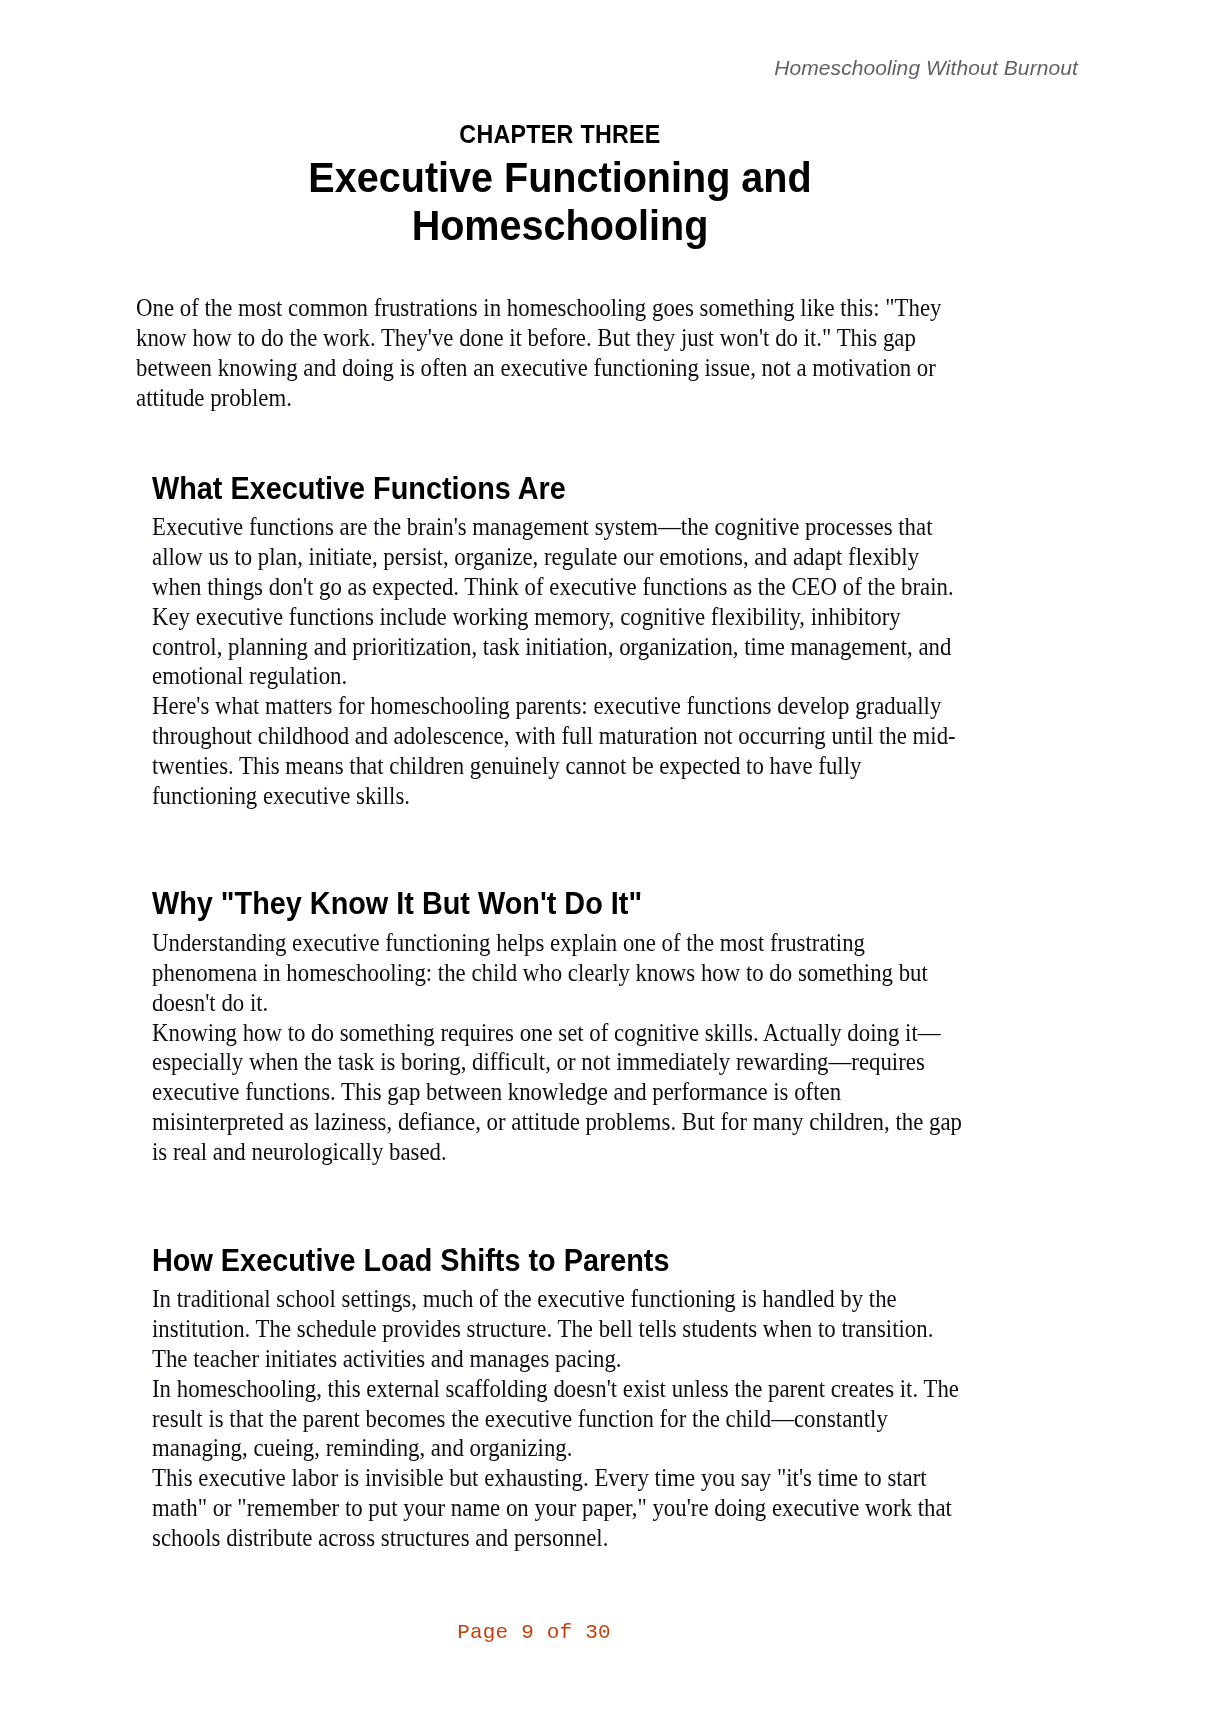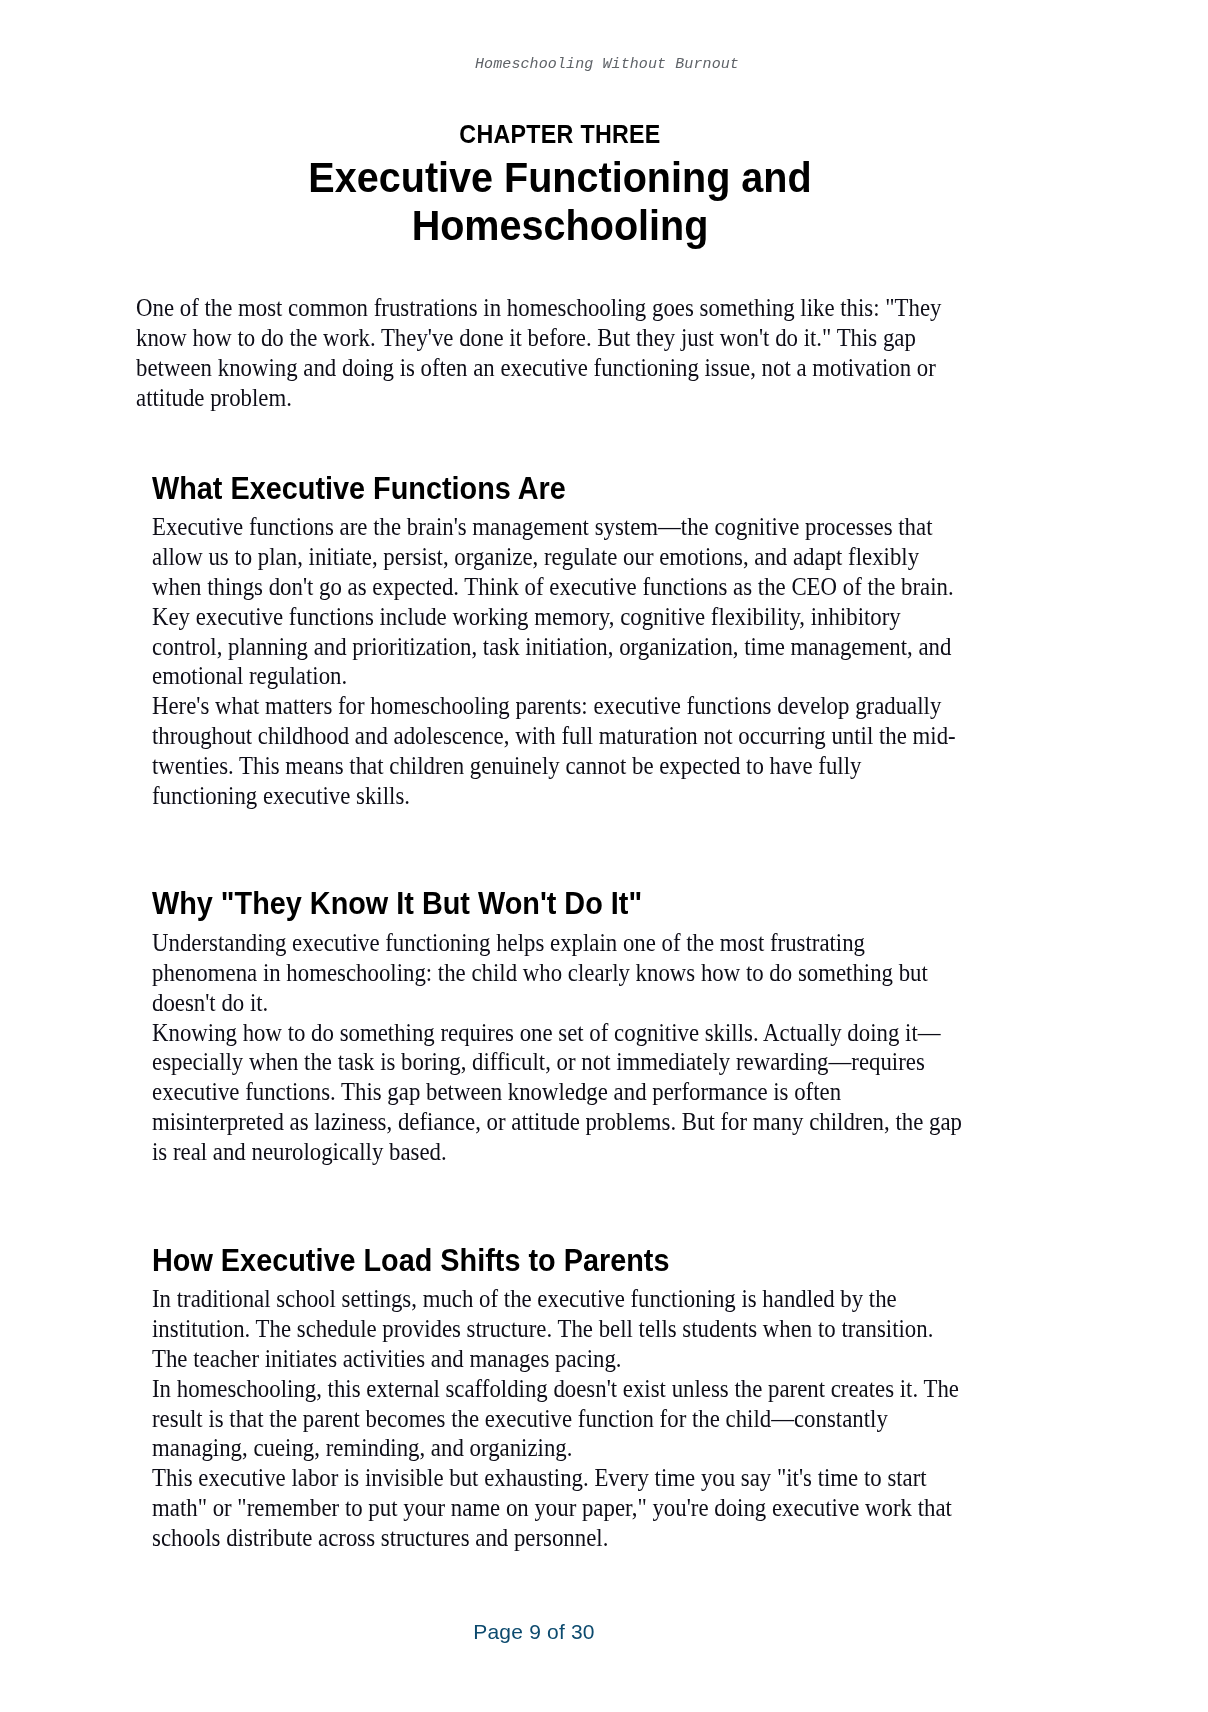--- a/index.html
+++ b/index.html
@@ -23,24 +23,24 @@
     background: #ffffff;
     box-sizing: border-box;
   }
 
   
   .running-header {
     position: absolute;
     top: 56px;
     left: 136px;
     right: 130px;
-    text-align: center;
-    font-family: Liberation Mono, monospace;
+    text-align: right;
+    font-family: Liberation Sans, sans-serif;
     font-style: italic;
-    font-size: 15px;
+    font-size: 21px;
     color: #5f6368;
     letter-spacing: 0.1px;
   }
 
   
   .content {
     position: absolute;
     top: 120px;
     left: 136px;
     width: 848px;
@@ -97,23 +97,23 @@
   .gap-intro { height: 42px; }
   .gap-section { height: 44px; }
 
   
   .page-footer {
     position: absolute;
     bottom: 68px;
     left: 0;
     width: 1068px;
     text-align: center;
-    font-family: Liberation Sans, sans-serif;
+    font-family: Liberation Mono, monospace;
     font-size: 21px;
-    color: #0c4a6e;
+    color: #c2410c;
     letter-spacing: 0.2px;
   }
 </style>
 </head>
 <body>
 
 <div class="page">
 
   <div class="running-header">Homeschooling Without Burnout</div>
 

